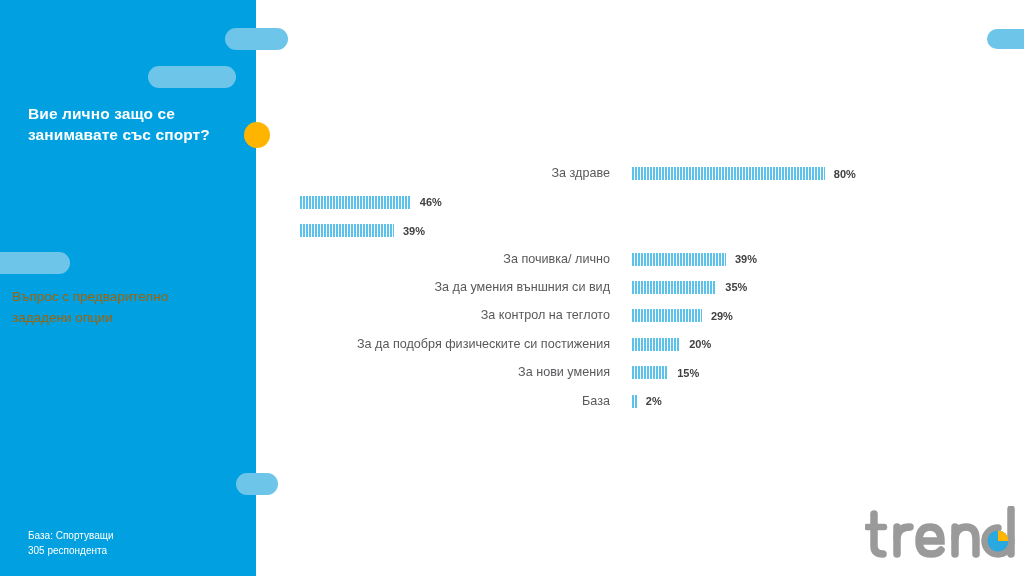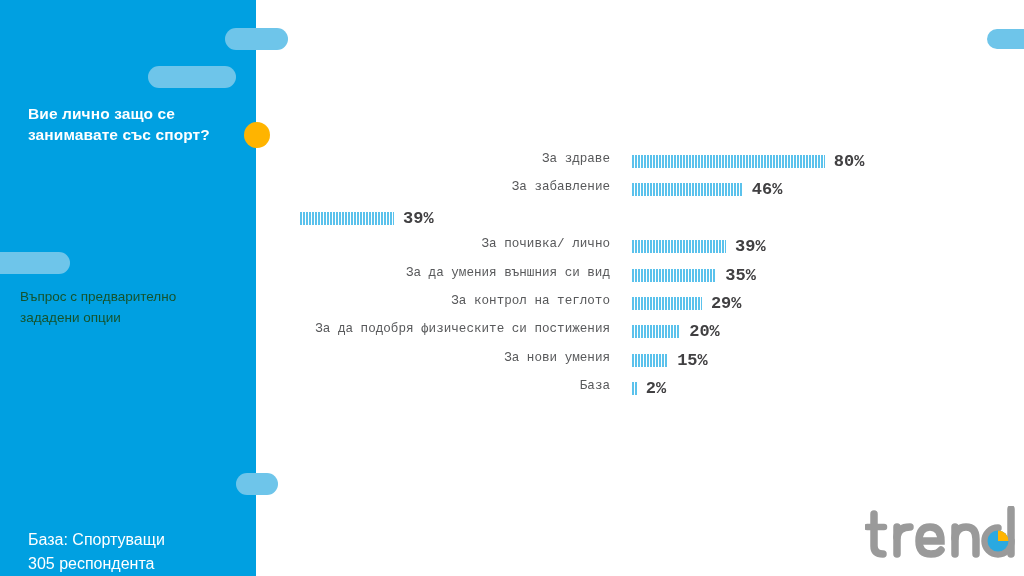--- a/index.html
+++ b/index.html
@@ -79,54 +79,53 @@
     top: 104px;
     width: 210px;
     color: #ffffff;
     font-size: 15.5px;
     font-weight: bold;
     line-height: 1.35;
     letter-spacing: 0.1px;
   }
   .note-block {
     position: absolute;
-    left: 20px;
+    left: 12px;
     width: 215px;
-    color: #14532d;
+    color: #a16207;
     font-size: 13.5px;
     line-height: 1.55;
     font-weight: normal;
   }
   .note-1 { top: 287px; }
   .note-2 { top: 358px; }
 
   .base-block {
     position: absolute;
     left: 28px;
     top: 528px;
     width: 220px;
     color: #ffffff;
-    font-size: 16px;
+    font-size: 10px;
     line-height: 1.5;
   }
   .base-block .base-line { display: block; }
   .base-block .base-label { font-weight: normal; }
 
   
   .chart {
     position: absolute;
     left: 300px;
     top: 152px;
     width: 620px;
   }
   .chart-row {
     display: flex;
-    align-items: flex-start;
+    align-items: flex-end;
     height: 28.4px;
-    font-family: Liberation Mono, monospace;
   }
   .row-label {
     width: 332px;
     text-align: right;
     padding-right: 22px;
     box-sizing: border-box;
     color: #58595B;
     font-size: 12.6px;
     white-space: nowrap;
   }
@@ -142,21 +141,21 @@
       #5BC2EC 0px,
       #5BC2EC 1.6px,
       #ffffff 1.6px,
       #ffffff 3.0px
     );
     background-color: #ffffff;
   }
   .bar-value {
     margin-left: 9px;
     color: #414042;
-    font-size: 17px;
+    font-size: 11px;
     font-weight: bold;
     white-space: nowrap;
   }
 
   
   .logo {
     position: absolute;
     left: 865px;
     top: 506px;
     width: 150px;
@@ -190,21 +189,20 @@
 
   <div class="chart" id="chart">
       <div class="chart-row">
         <div class="row-label">За здраве</div>
         <div class="bar-area">
           <div class="bar" style="width: 192.8px;"></div>
           <div class="bar-value">80%</div>
         </div>
       </div>
       <div class="chart-row">
-        <div class="row-label">За забавление</div>
         <div class="bar-area">
           <div class="bar" style="width: 110.86px;"></div>
           <div class="bar-value">46%</div>
         </div>
       </div>
       <div class="chart-row">
         <div class="bar-area">
           <div class="bar" style="width: 93.99px;"></div>
           <div class="bar-value">39%</div>
         </div>

